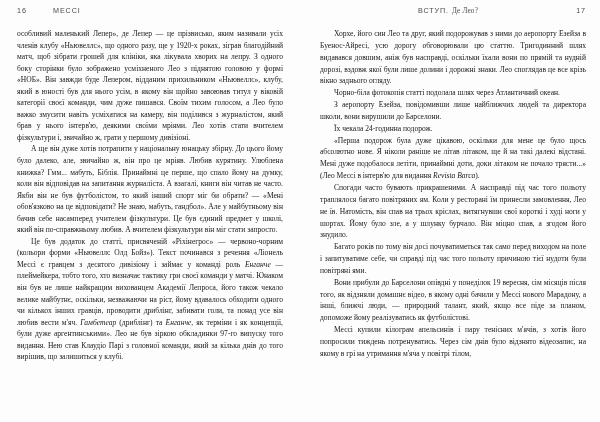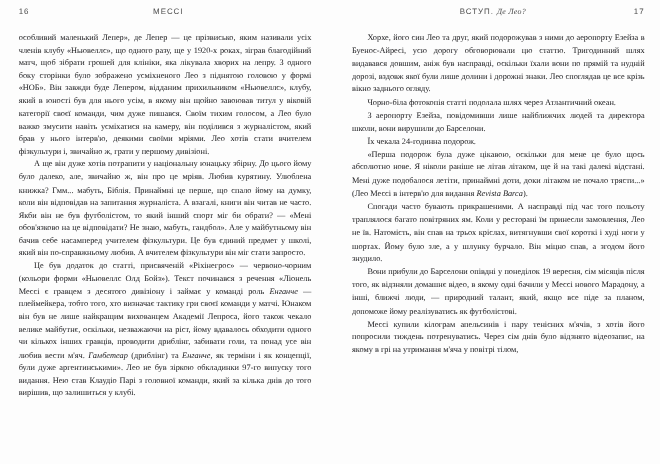--- a/index.html
+++ b/index.html
@@ -49,37 +49,36 @@
     font-family: "Liberation Sans", "DejaVu Sans", sans-serif;
     margin-bottom: 6px;
   }
 
   .running-head-left .folio {
     width: 36px;
     text-align: left;
   }
   .running-head-left .title {
     flex: 1;
-    text-align: center;
+    text-align: left;
     padding-right: 30px;
   }
 
   .running-head-right .title {
     flex: 1;
     text-align: center;
     padding-left: 26px;
   }
   .running-head-right .folio {
     width: 36px;
     text-align: right;
   }
 
   .head-italic {
     font-family: "Liberation Serif", "DejaVu Serif", serif;
-    font-style: italic;
     letter-spacing: 0.2px;
     margin-top: 17px;
   }
 
   .col {
     font-size: 7.55px;
     line-height: 11.55px;
     text-align: justify;
     text-justify: inter-word;
     hyphens: manual;
@@ -142,19 +141,20 @@
       <p>Хорхе, його син Лео та друг, який подорожував з ними до аеропорту Езейза в Буенос-Айресі, усю дорогу обговорювали цю статтю. Тригодинний шлях видавався довшим, аніж був насправді, оскільки їхали вони по прямій та нудній дорозі, вздовж якої були лише долини і дорожні знаки. Лео споглядав це все крізь вікно заднього огляду.</p>
       <p>Чорно-біла фотокопія статті подолала шлях через Атлантичний океан.</p>
       <p>З аеропорту Езейза, повідомивши лише найближчих людей та директора школи, вони вирушили до Барселони.</p>
       <p>Їх чекала 24-годинна подорож.</p>
 
       <p>
         <span>«Перша подорож була дуже цікавою, оскільки для мене це було щось абсолютно нове. Я ніколи раніше не літав літаком, ще й на такі далекі відстані. Мені дуже подобалося летіти, принаймні доти, доки літаком не почало трясти...» (Лео Мессі в інтерв'ю для видання </span><i>Revista Barca</i><span>).</span>
       </p>
 
       <p>Спогади часто бувають прикрашеними. А насправді під час того польоту траплялося багато повітряних ям. Коли у ресторані їм принесли замовлення, Лео не їв. Натомість, він спав на трьох кріслах, витягнувши свої короткі і худі ноги у шортах. Йому було зле, а у шлунку бурчало. Він міцно спав, а згодом його знудило.</p>
+      <p>Багато років по тому він досі почуватиметься так само перед виходом на поле і запитуватиме себе, чи справді під час того польоту причиною тієї нудоти були повітряні ями.</p>
       <p>Вони прибули до Барселони опівдні у понеділок 19 вересня, сім місяців після того, як відзняли домашнє відео, в якому одні бачили у Мессі нового Марадону, а інші, ближчі люди, — природний талант, який, якщо все піде за планом, допоможе йому реалізуватись як футболістові.</p>
       <p>Мессі купили кілограм апельсинів і пару тенісних м'ячів, з хотів його попросили тиждень потренуватись. Через сім днів було відзнято відеозапис, на якому в грі на утримання м'яча у повітрі тілом,</p>
 
     </div>
   </div>
 
 </div>
 
 </body></html>

